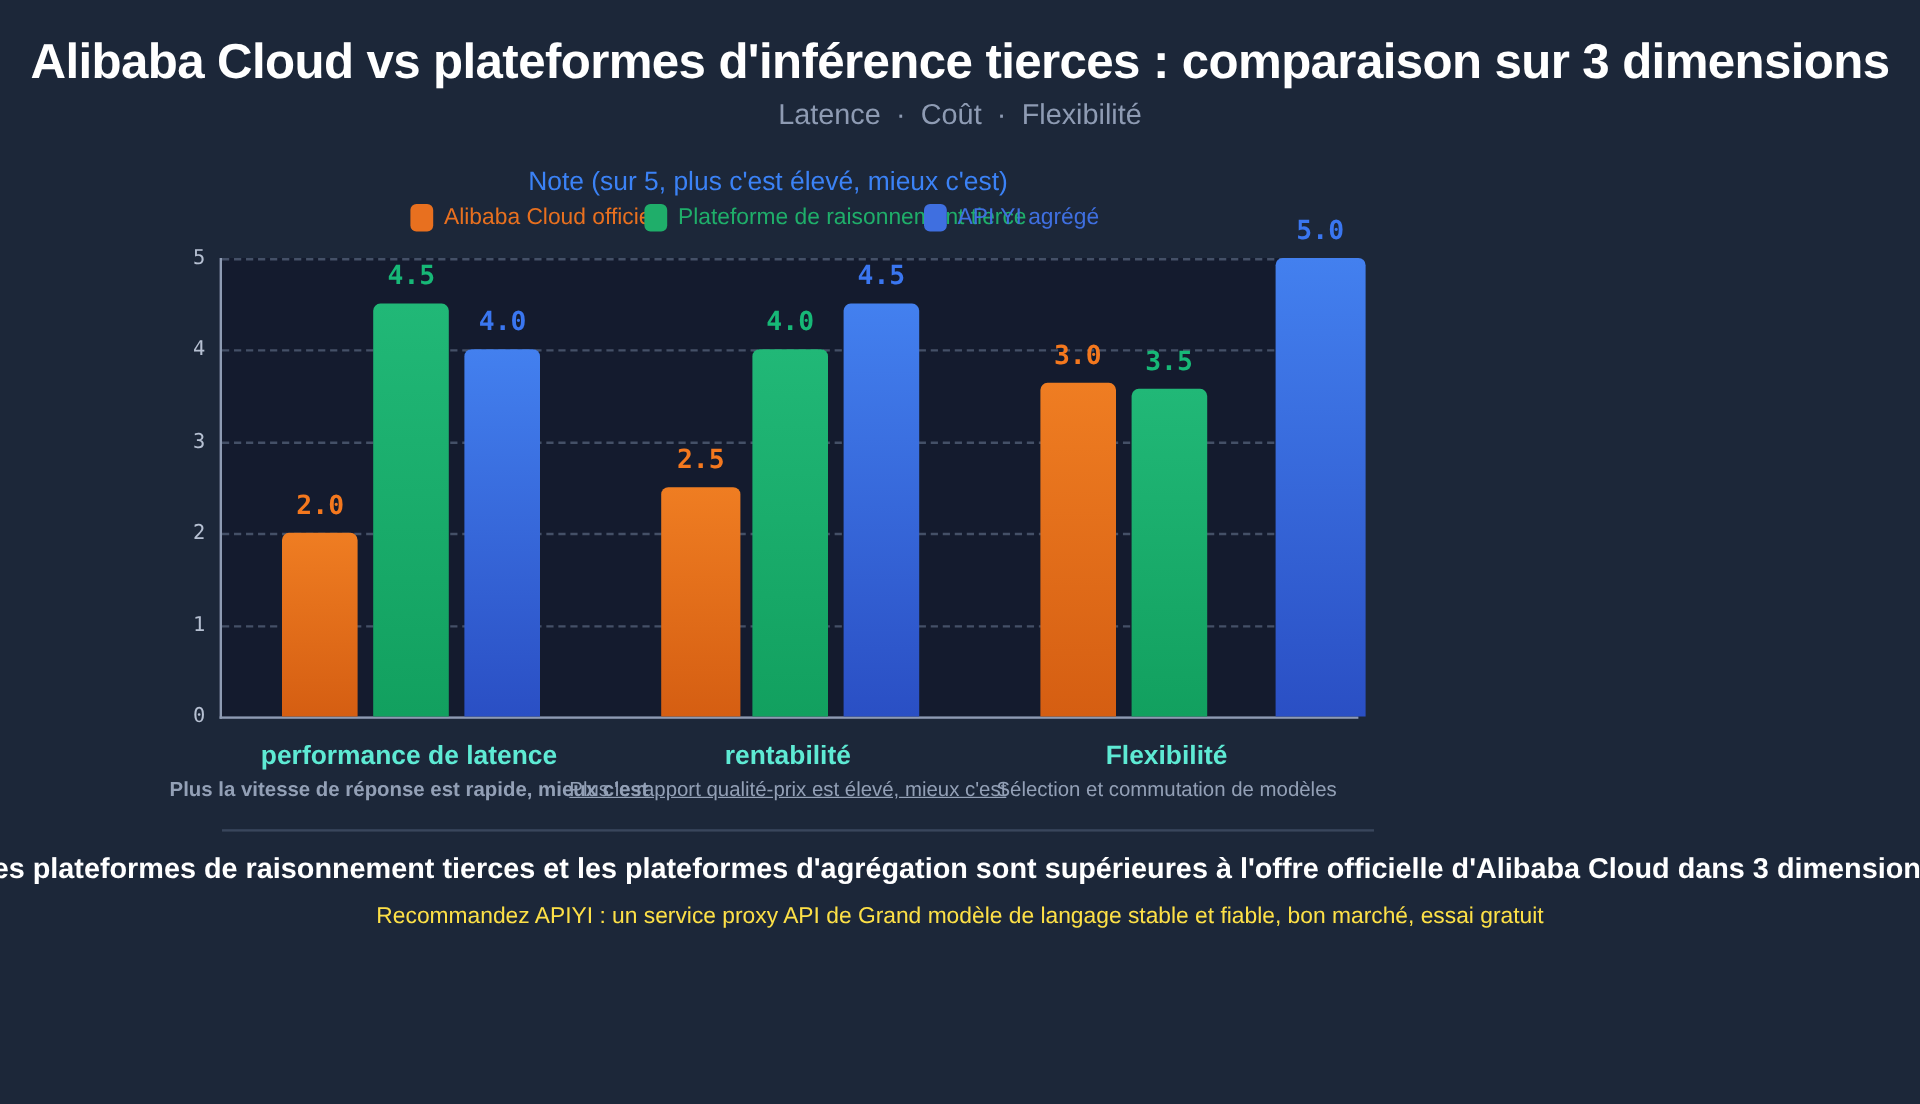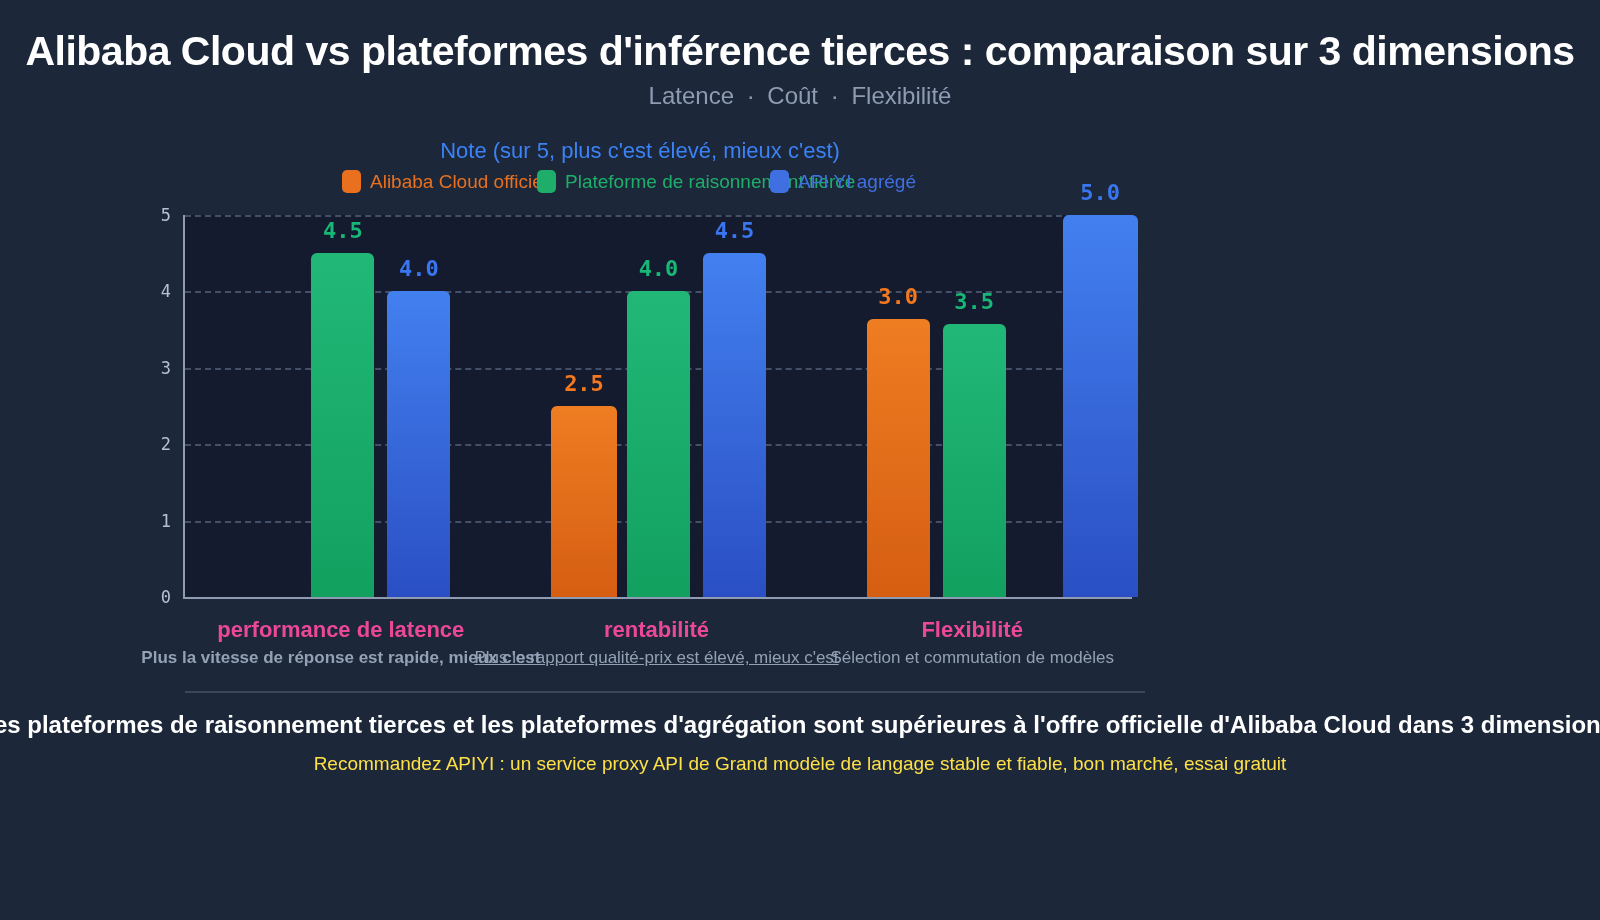--- a/index.html
+++ b/index.html
@@ -165,21 +165,21 @@
   .bar.s1 .bar-value { color: #17b877; }
   .bar.s2 .bar-value { color: #3a76f0; }
 
   
   .cat-label {
     position: absolute;
     top: 487px;
     transform: translateX(-50%);
     font-size: 22px;
     font-weight: bold;
-    color: #ec4899;
+    color: #5eead4;
     white-space: nowrap;
   }
   .cat-sub {
     position: absolute;
     top: 518px;
     transform: translateX(-50%);
     font-size: 17px;
     color: #93a0b6;
     white-space: nowrap;
   }
@@ -266,20 +266,23 @@
         <div class="gridline" style="top: 76.4px;"></div>
         <div class="ytick-wrap" style="top: 76.4px;">
           <span class="ytick">4</span>
         </div>
         <div class="gridline" style="top: 0px;"></div>
         <div class="ytick-wrap" style="top: 0px;">
           <span class="ytick">5</span>
         </div>
       </div>
     <div class="bars" id="bars">
+        <div class="bar s0" style="left: 50.3333px; width: 63px; height: 152.8px;">
+          <span class="bar-value">2.0</span>
+        </div>
         <div class="bar s1" style="left: 126.333px; width: 63px; height: 343.8px;">
           <span class="bar-value">4.5</span>
         </div>
         <div class="bar s2" style="left: 202.333px; width: 63px; height: 305.6px;">
           <span class="bar-value">4.0</span>
         </div>
         <div class="bar s0" style="left: 366px; width: 66px; height: 191px;">
           <span class="bar-value">2.5</span>
         </div>
         <div class="bar s1" style="left: 442px; width: 63px; height: 305.6px;">

